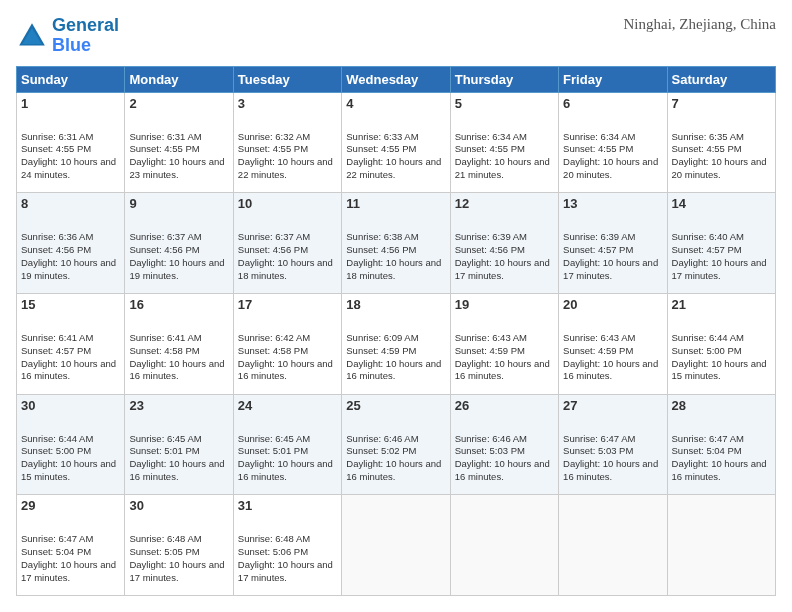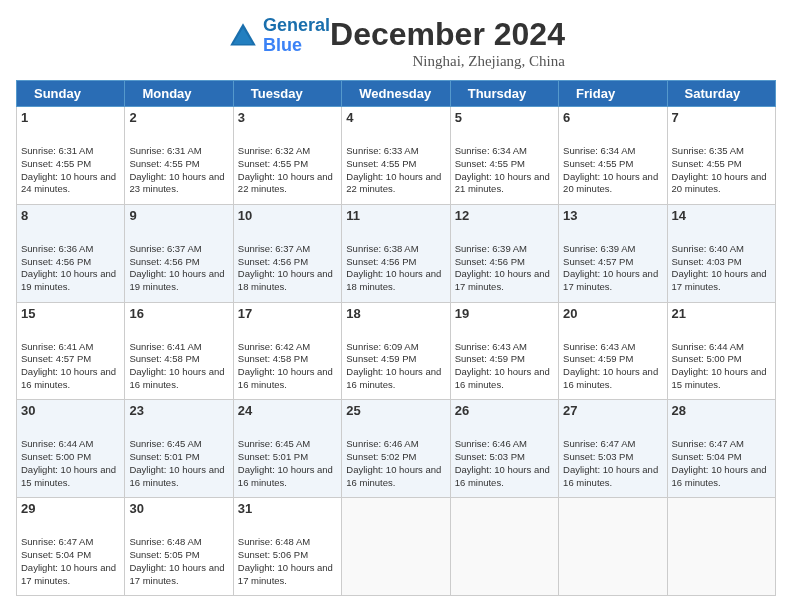--- a/index.html
+++ b/index.html
@@ -9,21 +9,20 @@
       width: 792px;
       height: 612px;
       overflow: hidden;
     }
     .page {
       width: 792px;
       height: 612px;
       padding: 16px;
       display: flex;
       flex-direction: column;
-      align-items: center;
     }
     .header {
       display: flex;
       justify-content: space-between;
       align-items: flex-start;
       margin-bottom: 10px;
     }
     .logo {
       display: flex;
       align-items: center;
@@ -60,21 +59,21 @@
       border: 1px solid #ccc;
       border-collapse: collapse;
       width: 100%;
       table-layout: fixed;
     }
     .calendar th {
       background: #2a6db5;
       color: #fff;
       font-size: 13px;
       font-weight: bold;
-      padding: 5px 17px;
+      padding: 5px 4px;
       text-align: left;
       border: 1px solid #5599cc;
     }
     .calendar td {
       border: 1px solid #ccc;
       vertical-align: top;
       padding: 3px 4px;
       font-size: 10px;
       color: #333;
       background: #fff;
@@ -107,21 +106,20 @@
     <div class="logo">
       <svg class="logo-icon" viewBox="0 0 40 40">
         <polygon points="20,4 36,32 4,32" fill="#1a6fad"></polygon>
         <polygon points="20,10 32,30 8,30" fill="#2a8fd4" opacity="0.5"></polygon>
       </svg>
       <div class="logo-text">
         <span style="color:#1a6fad">General</span><br><span style="color:#3b82f6">Blue</span>
       </div>
     </div>
     <div class="title-block">
-      <div class="month-title">December 2024</div>
       <div class="location">Ninghai, Zhejiang, China</div>
     </div>
   </div>
 
   <table class="calendar" id="cal-table">
     <thead id="cal-head">
         <tr>
           <th>Sunday</th>
           <th>Monday</th>
           <th>Tuesday</th>
@@ -222,21 +220,21 @@
           <td>
             <span class="day-num">13</span>
             <div class="day-info">Sunrise: 6:39 AM
 Sunset: 4:57 PM
 Daylight: 10 hours
 and 17 minutes.</div>
           </td>
           <td>
             <span class="day-num">14</span>
             <div class="day-info">Sunrise: 6:40 AM
-Sunset: 4:03 PM
+Sunset: 4:57 PM
 Daylight: 10 hours
 and 17 minutes.</div>
           </td>
         </tr>
         <tr>
           <td>
             <span class="day-num">15</span>
             <div class="day-info">Sunrise: 6:41 AM
 Sunset: 4:57 PM
 Daylight: 10 hours

